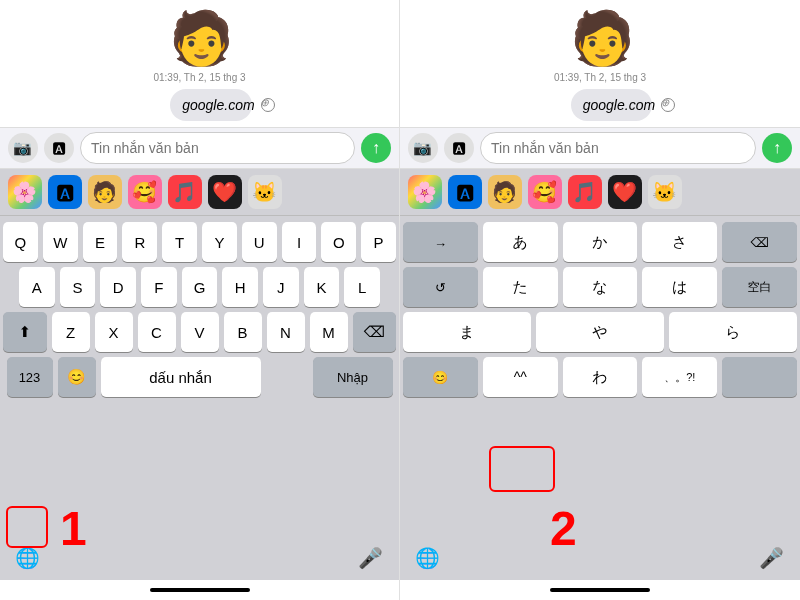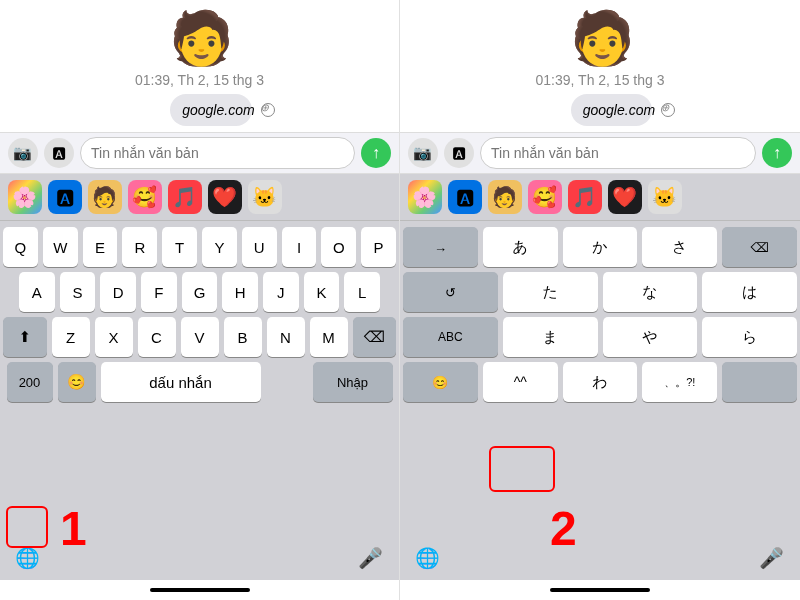--- a/index.html
+++ b/index.html
@@ -35,21 +35,21 @@
 
     .memoji {
       width: 60px;
       height: 60px;
       font-size: 52px;
       text-align: center;
       line-height: 60px;
     }
 
     .timestamp {
-      font-size: 14px;
+      font-size: 10px;
       color: #888;
       margin-top: 4px;
       margin-bottom: 6px;
     }
 
     .message-bubble-row {
       display: flex;
       justify-content: flex-end;
       padding-right: 12px;
       margin-bottom: 6px;
@@ -387,21 +387,21 @@
         <button class="key">Z</button>
         <button class="key">X</button>
         <button class="key">C</button>
         <button class="key">V</button>
         <button class="key">B</button>
         <button class="key">N</button>
         <button class="key">M</button>
         <button class="key dark backspace">⌫</button>
       </div>
       <div class="key-row">
-        <button class="key dark num">200</button>
+        <button class="key dark num">123</button>
         <button class="key dark" style="max-width:38px;">😊</button>
         <button class="key space">dấu nhắn</button>
         <button class="key dark return">Nhập</button>
       </div>
     </div>
 
     <div class="kb-bottom">
       <button class="kb-bottom-btn">🌐</button>
       <div style="flex:1"></div>
       <button class="kb-bottom-btn">🎤</button>
@@ -450,23 +450,23 @@
         <button class="jp-key">あ</button>
         <button class="jp-key">か</button>
         <button class="jp-key">さ</button>
         <button class="jp-key dark">⌫</button>
       </div>
       <div class="jp-row">
         <button class="jp-key dark">↺</button>
         <button class="jp-key">た</button>
         <button class="jp-key">な</button>
         <button class="jp-key">は</button>
+        <button class="jp-key dark kanji">空白</button>
       </div>
       <div class="jp-row">
-        <button class="jp-key dark" style="font-size:12px;">ABC</button>
         <button class="jp-key">ま</button>
         <button class="jp-key">や</button>
         <button class="jp-key">ら</button>
       </div>
       <div class="jp-row">
         <button class="jp-key dark">😊</button>
         <button class="jp-key" style="font-size:14px;">^^</button>
         <button class="jp-key">わ</button>
         <button class="jp-key" style="font-size:11px;">、。?!</button>
         <button class="jp-key dark"></button>

